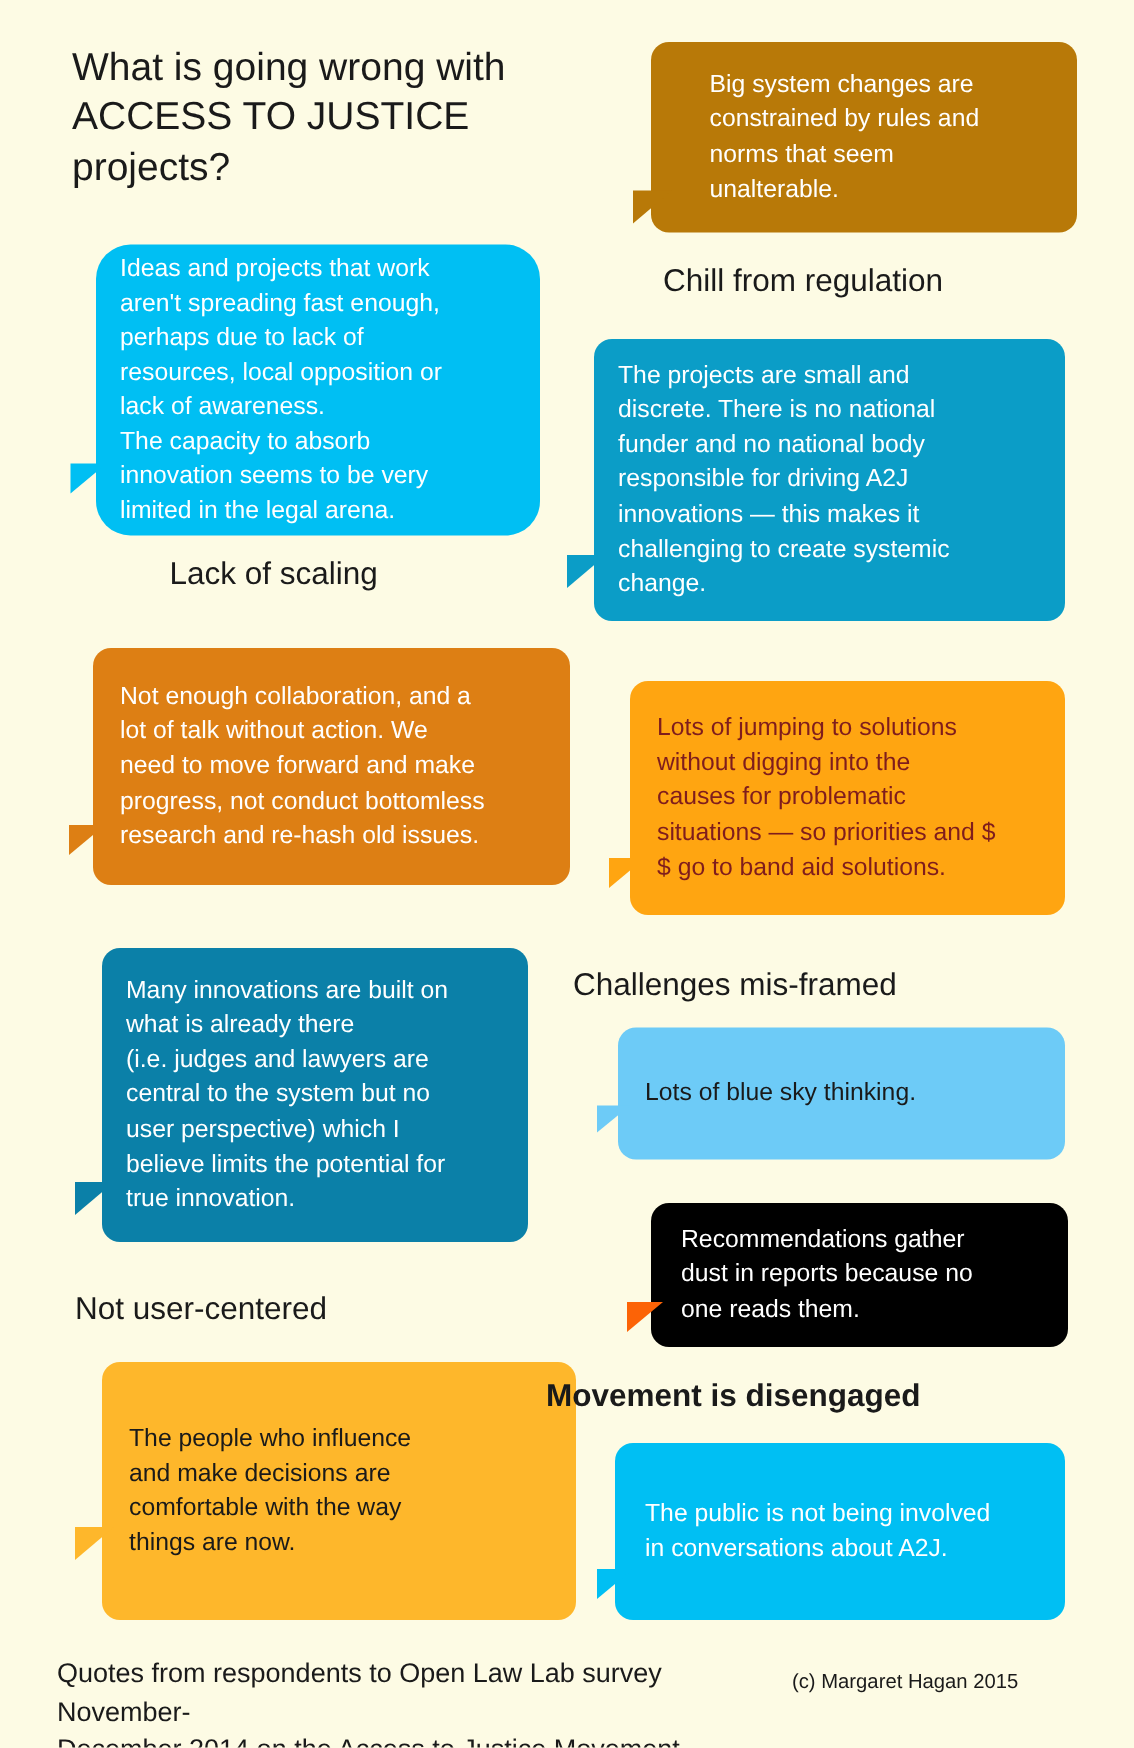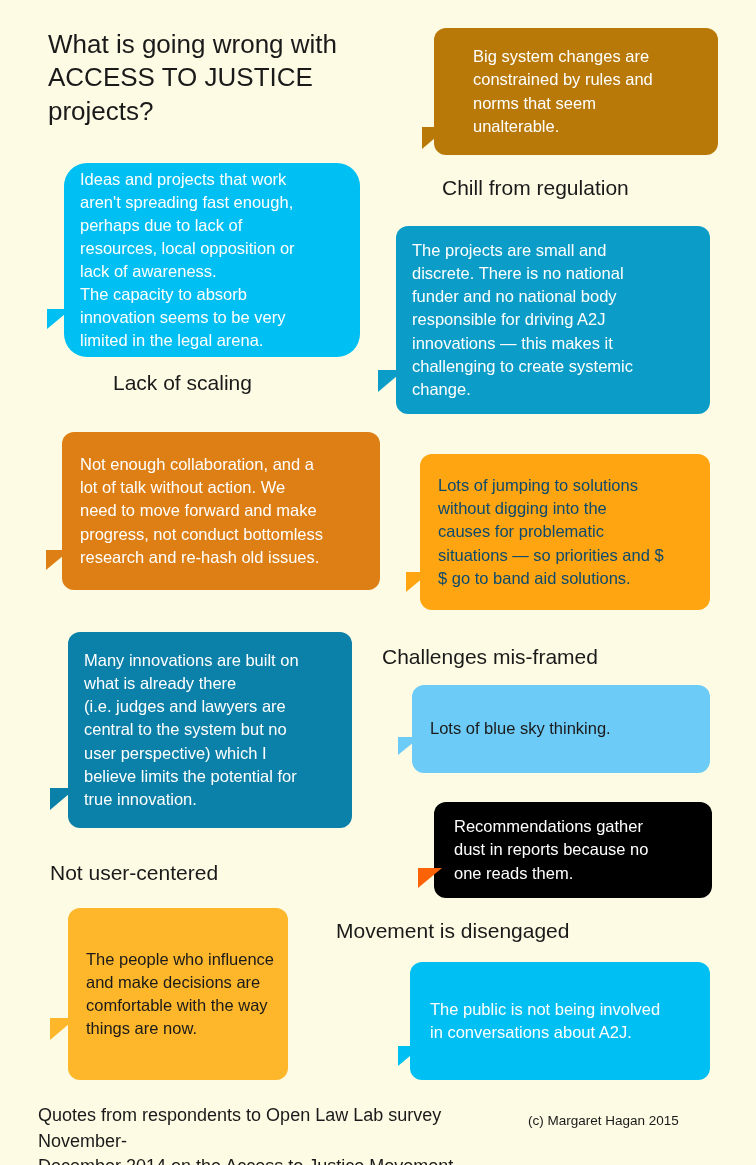--- a/index.html
+++ b/index.html
@@ -112,21 +112,21 @@
   <div class="bubble" style="left:62px; top:432px; width:318px; height:158px; color:#DD7F14; background:#DD7F14; padding:12px 18px 12px 18px;">
     <div class="txt" style="color:#FFFFFF;">Not enough collaboration, and a
 lot of talk without action. We
 need to move forward and make
 progress, not conduct bottomless
 research and re-hash old issues.</div>
     <div class="tail" style="left:-16px; bottom:20px; border-width:0 0 20px 24px;"></div>
   </div>
 
   <div class="bubble" style="left:420px; top:454px; width:290px; height:156px; color:#FFA511; background:#FFA511; padding:12px 16px 12px 18px;">
-    <div class="txt" style="color:#0c4a6e;">Lots of jumping to solutions
+    <div class="txt" style="color:#7f1d1d;">Lots of jumping to solutions
 without digging into the
 causes for problematic
 situations — so priorities and $
 $ go to band aid solutions.</div>
     <div class="tail" style="left:-14px; bottom:18px; border-width:0 0 20px 24px;"></div>
   </div>
 
   <div class="bubble" style="left:68px; top:632px; width:284px; height:196px; color:#0B80A8; background:#0B80A8; padding:12px 16px 12px 16px;">
     <div class="txt" style="color:#FFFFFF;">Many innovations are built on
 what is already there
@@ -147,29 +147,29 @@
 
   <div class="bubble" style="left:434px; top:802px; width:278px; height:96px; color:#FC6306; background:#000000; padding:12px 18px 12px 20px;">
     <div class="txt" style="color:#FFFFFF;">Recommendations gather
 dust in reports because no
 one reads them.</div>
     <div class="tail" style="left:-16px; bottom:10px; border-width:0 0 20px 24px;"></div>
   </div>
 
   <div class="cat" style="left:50px; top:861px;">Not user-centered</div>
 
-  <div class="bubble" style="left:68px; top:908px; width:220px; height:172px; color:#FEB72B; background:#FEB72B; padding:12px 6px 12px 18px;">
+  <div class="bubble" style="left:68px; top:908px; width:316px; height:172px; color:#FEB72B; background:#FEB72B; padding:12px 6px 12px 18px;">
     <div class="txt" style="color:#1a1a1a;">The people who influence
 and make decisions are
 comfortable with the way
 things are now.</div>
     <div class="tail" style="left:-18px; bottom:40px; border-width:0 0 22px 26px;"></div>
   </div>
 
-  <div class="cat" style="left:336px; top:919px;">Movement is disengaged</div>
+  <div class="cat" style="left:364px; top:919px;font-weight:bold;">Movement is disengaged</div>
 
   <div class="bubble" style="left:410px; top:962px; width:300px; height:118px; color:#00BFF3; background:#00BFF3; padding:12px 20px 12px 20px;">
     <div class="txt" style="color:#FFFFFF;">The public is not being involved
 in conversations about A2J.</div>
     <div class="tail" style="left:-12px; bottom:14px; border-width:0 0 20px 24px;"></div>
   </div>
 
   <div class="footer-note">Quotes from respondents to Open Law Lab survey November-
 December 2014 on the Access to Justice Movement</div>
   <div class="footer-credit">(c) Margaret Hagan 2015</div>

